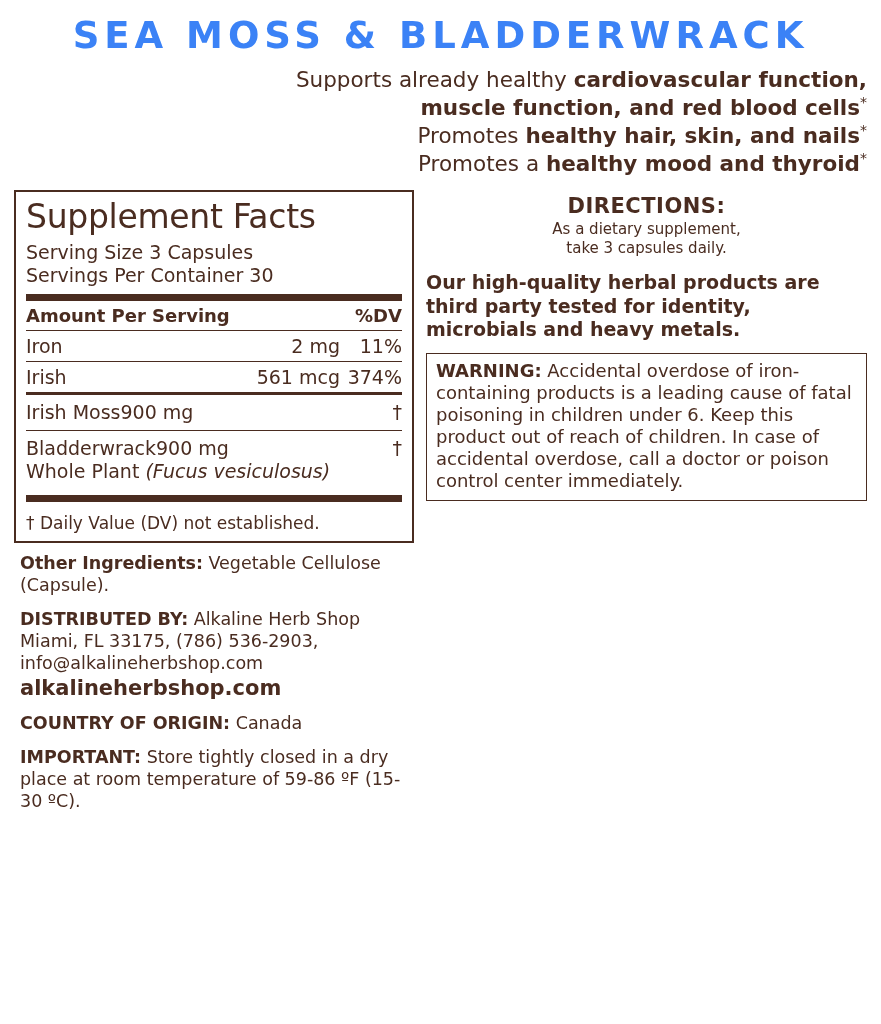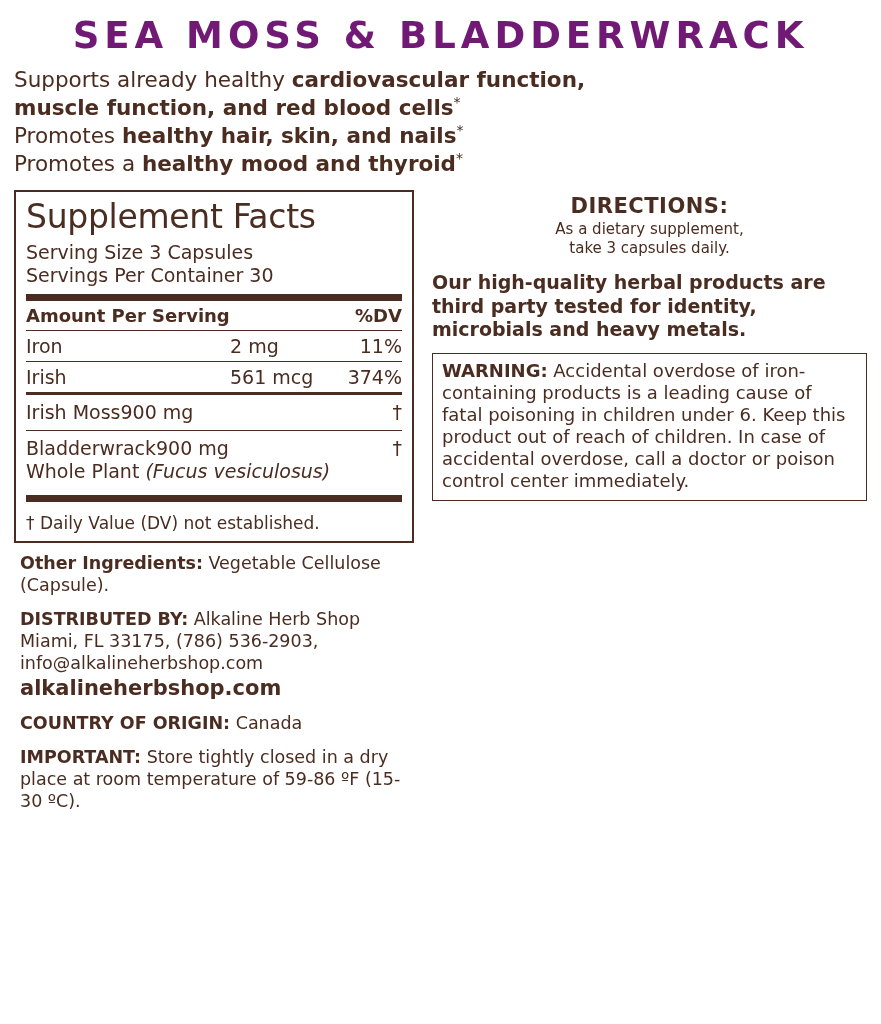--- a/index.html
+++ b/index.html
@@ -14,37 +14,37 @@
     position: relative;
     width: 881px; height: 1024px;
     padding: 8px 14px 6px 14px;
   }
   
   .title {
     text-align: center;
     font-size: 37px;
     font-weight: bold;
     letter-spacing: 5px;
-    color: #701a75;
+    color: #3b82f6;
     margin: 6px 0 10px 0;
     white-space: nowrap;
   }
   .claims {
-    text-align: left;
+    text-align: right;
     font-size: 21.5px;
     line-height: 1.25;
     color: #4a2c20;
     margin-bottom: 12px;
   }
   .claims .ln { display: block; }
   .claims b { font-weight: bold; }
   .sup { font-size: 14px; vertical-align: super; }
 
   
-  .cols { display: flex; gap: 18px; align-items: flex-start; }
+  .cols { display: flex; gap: 12px; align-items: flex-start; }
   .col-left { width: 400px; flex: 0 0 400px; }
   .col-right { flex: 1 1 auto; }
 
   
   .sf-box {
     border: 2px solid #4a2c20;
     padding: 6px 10px 8px 10px;
   }
   .sf-title {
     font-size: 33px;
@@ -59,21 +59,21 @@
   .rule-med { border-top: 3px solid #4a2c20; margin: 0; }
 
   .sf-row {
     display: flex;
     align-items: baseline;
     font-size: 19px;
     padding: 4px 0 4px 0;
   }
   .sf-hdr { font-weight: bold; font-size: 18px; padding: 4px 0 4px 0; }
   .sf-name { flex: 1 1 auto; }
-  .sf-amt { width: 110px; text-align: left; }
+  .sf-amt { width: 110px; text-align: right; }
   .sf-dv { width: 62px; text-align: right; }
 
   .sf-herb { padding: 6px 0 6px 0; font-size: 19px; line-height: 1.2; }
   .sf-herb .line1 { display: flex; align-items: baseline; }
   .sf-herb .h-name { flex: 0 0 auto; }
   .sf-herb .h-amt { flex: 1 1 auto; text-align: left; padding-right: 24px;}
   .sf-herb .h-dag { width: 30px; text-align: right; }
   .sf-herb .line2 { }
   .sf-herb em { font-style: italic; }
 

